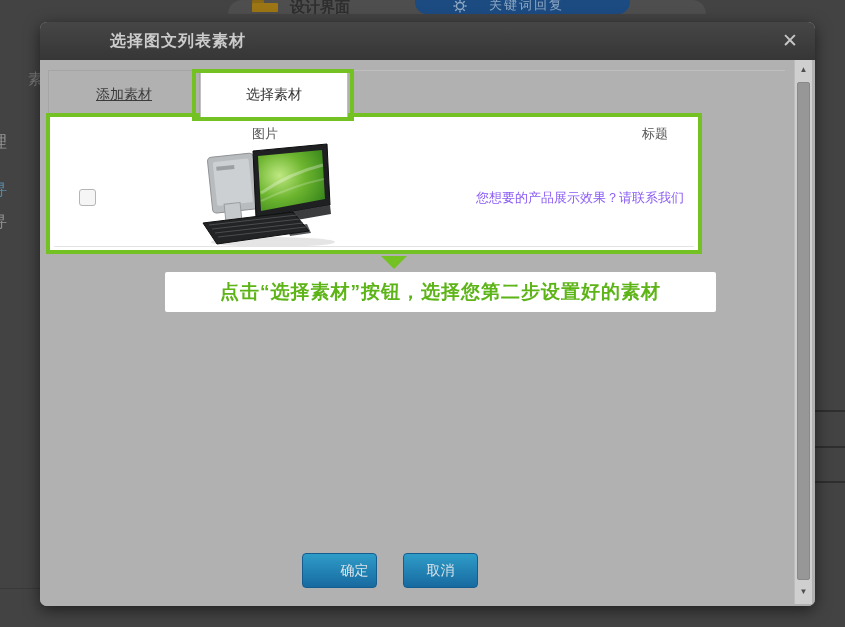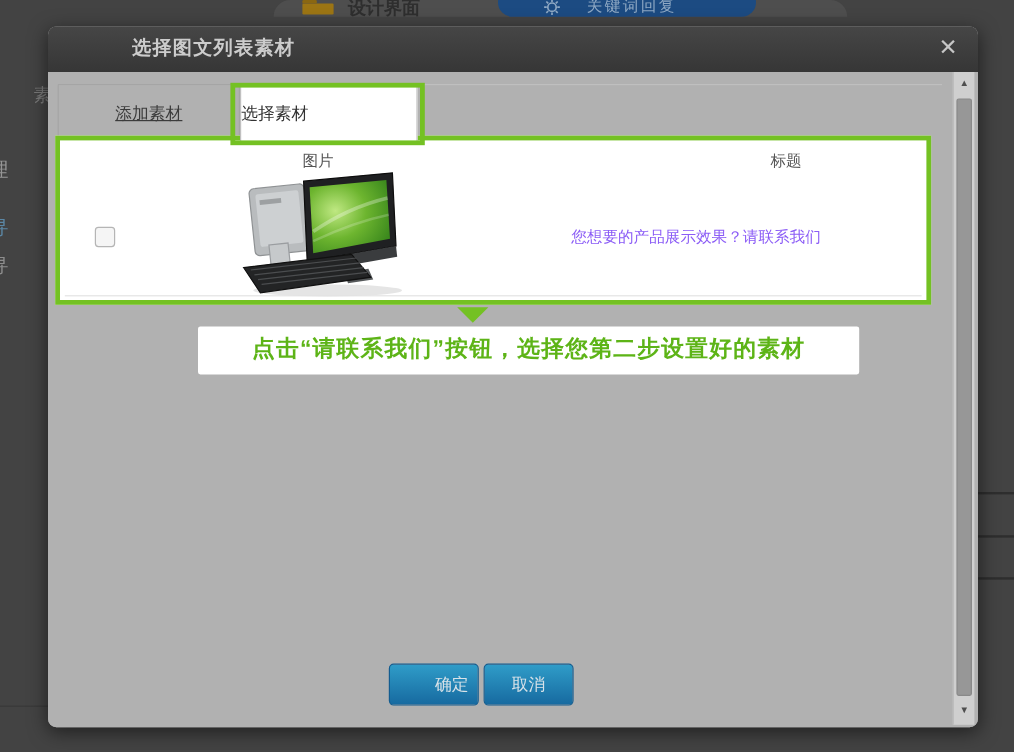--- a/index.html
+++ b/index.html
@@ -63,30 +63,30 @@
   
   .tabline{position:absolute;left:8px;top:10px;width:737px;height:1px;background:#bfbfbf;}
   .tab-inactive{
     position:absolute;left:8px;top:10px;width:152px;height:48px;
     border:1px solid #a5a5a5;box-sizing:border-box;
     text-align:center;line-height:46px;font-size:14px;color:#3c3c3c;cursor:pointer;text-decoration:underline;
   }
   .tab-active{
     position:absolute;left:160px;top:12px;width:148px;height:46px;
     background:#ffffff;border-left:1px solid #c0c0c0;border-right:1px solid #c0c0c0;
-    box-sizing:border-box;line-height:44px;
+    box-sizing:border-box;text-align:center;line-height:44px;
     font-size:14px;color:#333;cursor:pointer;z-index:6;
   }
   .tab-highlight{
     position:absolute;left:152px;top:9px;width:162px;height:52px;
     border:4px solid var(--green,#74c123);box-sizing:border-box;z-index:7;pointer-events:none;
   }
   
   .table-box{
-    position:absolute;left:6px;top:53px;width:730px;height:141px;
+    position:absolute;left:6px;top:53px;width:656px;height:141px;
     background:#ffffff;border:4px solid var(--green,#74c123);box-sizing:border-box;z-index:2;
   }
   .th{position:absolute;top:8px;width:110px;text-align:center;font-size:13px;color:#555;}
   .th1{left:160px;}
   .th2{left:550px;}
   .checkbox{
     position:absolute;left:29px;top:72px;width:15px;height:15px;
     background:#f5f5f5;border:1px solid #b5b5b5;border-radius:3px;cursor:pointer;
   }
   .product-img{position:absolute;left:145px;top:26px;}
@@ -107,21 +107,21 @@
     text-align:center;line-height:40px;
     font-size:19px;font-weight:bold;color:var(--green-text,#5db417);letter-spacing:1px;
   }
   
   .btn{
     position:absolute;top:493px;width:75px;height:35px;border-radius:4px;
     background:linear-gradient(var(--btn-top,#2f9cc8),var(--btn-bottom,#176aa0));
     border:1px solid #135d90;box-sizing:border-box;
     color:#d8e2e8;font-size:14px;text-align:center;line-height:33px;cursor:pointer;
   }
-  .btn-confirm{left:284px;padding-left:30px;}
+  .btn-confirm{left:262px;padding-left:30px;}
   .btn-cancel{left:363px;}
   
   .scrollbar{
     position:absolute;left:754px;top:0;width:18px;height:544px;
     background:#cfcfcf;border-left:1px solid #bdbdbd;box-sizing:border-box;
   }
   .sb-up,.sb-down{
     position:absolute;left:0;width:17px;height:14px;text-align:center;
     font-size:8px;color:#4e4e4e;line-height:14px;cursor:pointer;
   }
@@ -223,21 +223,21 @@
             <line x1="23" y1="94" x2="111" y2="84"></line>
           </g>
         </svg>
 
         <div class="row-title">您想要的产品展示效果？请联系我们</div>
         <div class="row-underline"></div>
       </div>
 
       <div class="callout-arrow"></div>
       <div class="tooltip">
-        <span>点击“请联系我们”按钮，选择您第二步设置好的素材</span>
+        <span>点击“选择素材”按钮，选择您第二步设置好的素材</span>
       </div>
 
       <div class="btn btn-confirm">确定</div>
       <div class="btn btn-cancel">取消</div>
 
       <div class="scrollbar">
         <div class="sb-up">▲</div>
         <div class="sb-thumb"></div>
         <div class="sb-down">▼</div>
       </div>

